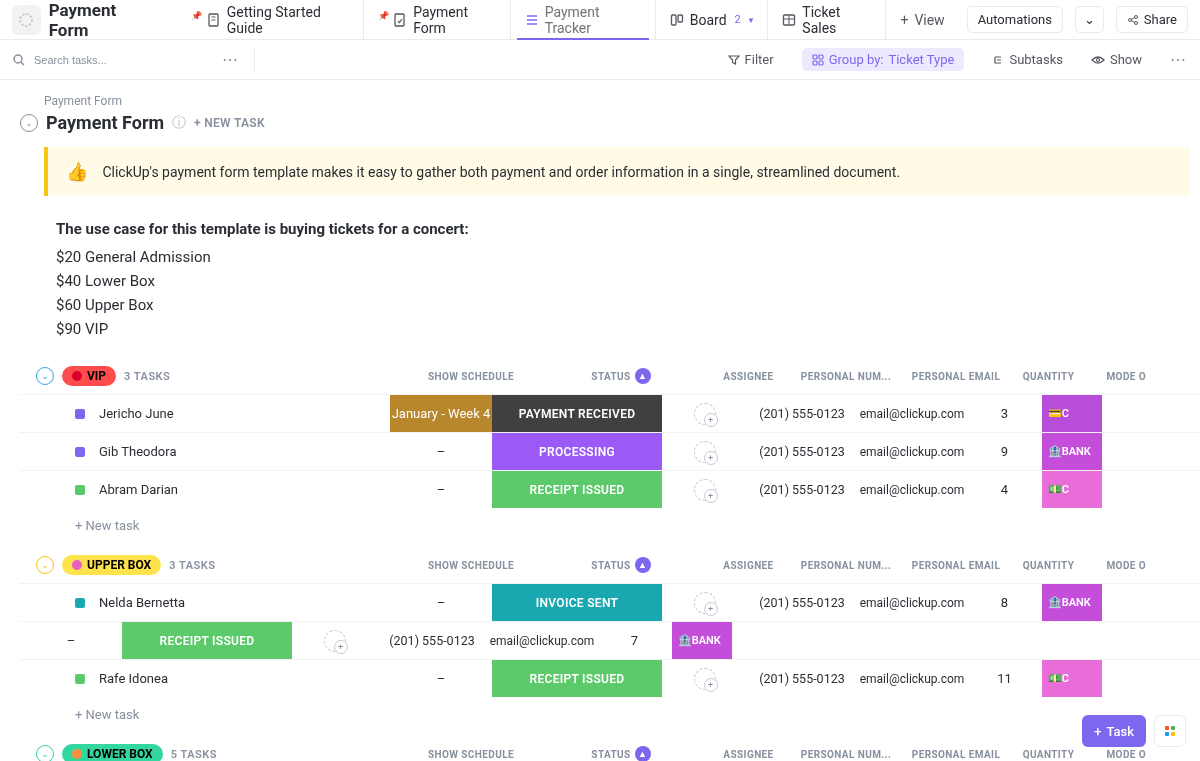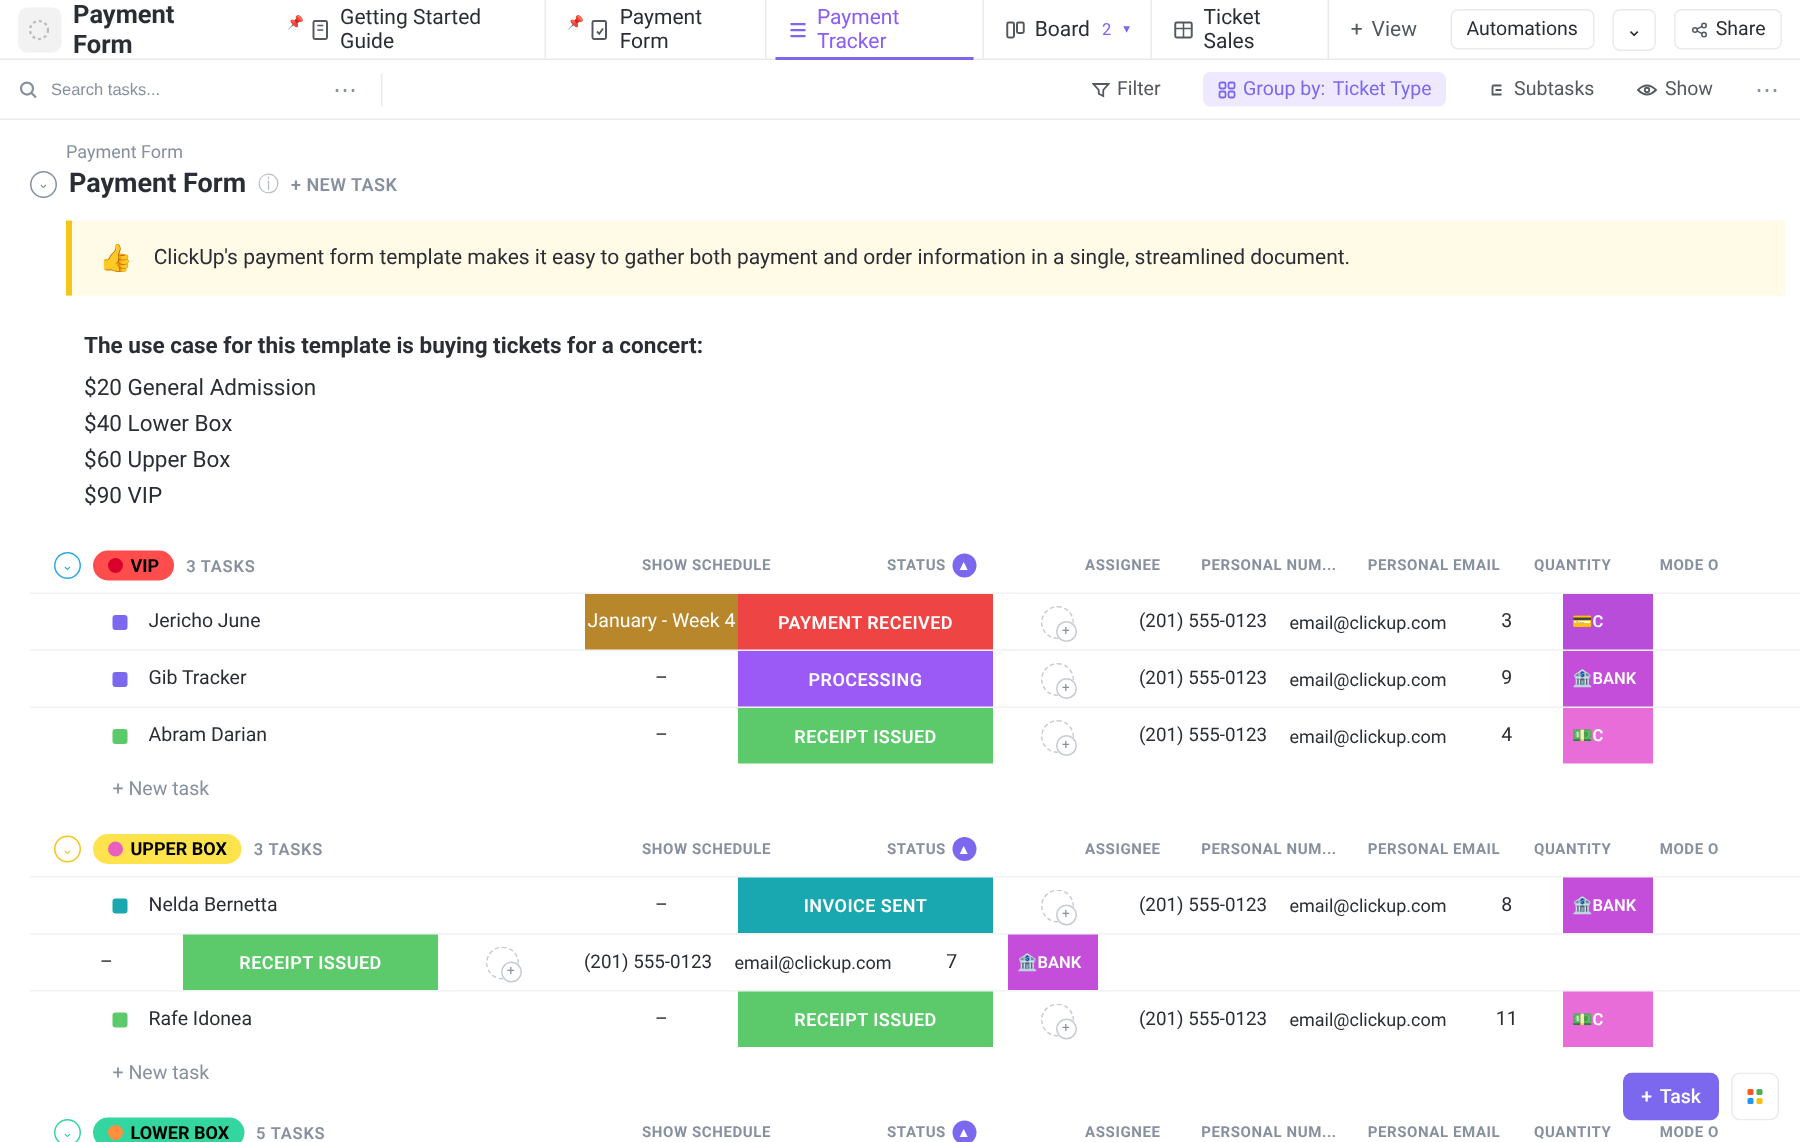--- a/index.html
+++ b/index.html
@@ -5,21 +5,21 @@
 * { margin: 0; padding: 0; box-sizing: border-box; }
 body { font-family: -apple-system, BlinkMacSystemFont, "Segoe UI", Roboto, sans-serif; font-size: 13px; color: #2a2e34; background: #fff; width: 1200px; overflow-x: hidden; }
 
 
 .top-header { display: flex; align-items: center; height: 40px; border-bottom: 1px solid #e8eaed; padding: 0 12px; gap: 8px; }
 .app-icon { width: 30px; height: 30px; background: #f2f2f2; border-radius: 6px; display: flex; align-items: center; justify-content: center; color: #999; }
 .page-title { font-weight: 700; font-size: 17px; margin-right: 14px; }
 .view-tabs { display: flex; align-items: center; gap: 0; height: 100%; }
 .view-tab { display: flex; align-items: center; gap: 6px; padding: 0 14px; height: 100%; cursor: pointer; font-size: 14px; color: #2a2e34; position: relative; border-left: 1px solid #e8eaed; }
 .view-tab.first { border-left: none; }
-.view-tab.active { color: #8b5cf6; }
+.view-tab.active { color: #737373; }
 .view-tab.active::after { content: ""; position: absolute; bottom: -1px; left: 6px; right: 6px; height: 2px; background: #7b68ee; }
 .view-tab .tab-icon { width: 14px; height: 14px; display: inline-flex; align-items: center; justify-content: center; }
 .pin { font-size: 9px; color: #666; margin-right: -2px; transform: translateY(-4px); }
 .badge-small { font-size: 11px; color: #7b68ee; margin-left: 2px; }
 .chev { font-size: 9px; color: #7b68ee; margin-left: 2px; }
 .header-right { margin-left: auto; display: flex; align-items: center; gap: 12px; }
 .btn { display: flex; align-items: center; gap: 5px; padding: 5px 10px; border: 1px solid #e8eaed; border-radius: 5px; font-size: 13px; cursor: pointer; background: #fff; }
 .btn-dropdown { padding: 5px 8px; }
 
 
@@ -295,33 +295,33 @@
     <div class="col col-mode">MODE O</div>
   </div>
   </div>
     <div class="rows">
           <div class="row">
       <div class="cell cell-name">
         <span class="status-square" style="background:#7b68ee"></span>
         <span>Jericho June</span>
       </div>
       <div class="cell cell-show">January - Week 4</div>
-      <div class="cell cell-status" style="background:#ef4444">PAYMENT RECEIVED</div>
+      <div class="cell cell-status" style="background:#404040">PAYMENT RECEIVED</div>
       <div class="cell cell-assignee">
               <div class="avatar-empty"></div>
             </div>
       <div class="cell cell-num">(201) 555-0123</div>
       <div class="cell cell-email">email@clickup.com</div>
       <div class="cell cell-qty">3</div>
       <div class="cell cell-mode" style="background:#b84dd9">💳C</div>
     </div>
           <div class="row">
       <div class="cell cell-name">
         <span class="status-square" style="background:#7b68ee"></span>
-        <span>Gib Tracker</span>
+        <span>Gib Theodora</span>
       </div>
       <div class="cell cell-show empty">–</div>
       <div class="cell cell-status" style="background:#9b59f6">PROCESSING</div>
       <div class="cell cell-assignee">
               <div class="avatar-empty"></div>
             </div>
       <div class="cell cell-num">(201) 555-0123</div>
       <div class="cell cell-email">email@clickup.com</div>
       <div class="cell cell-qty">9</div>
       <div class="cell cell-mode" style="background:#c44dd9">🏦BANK</div>

